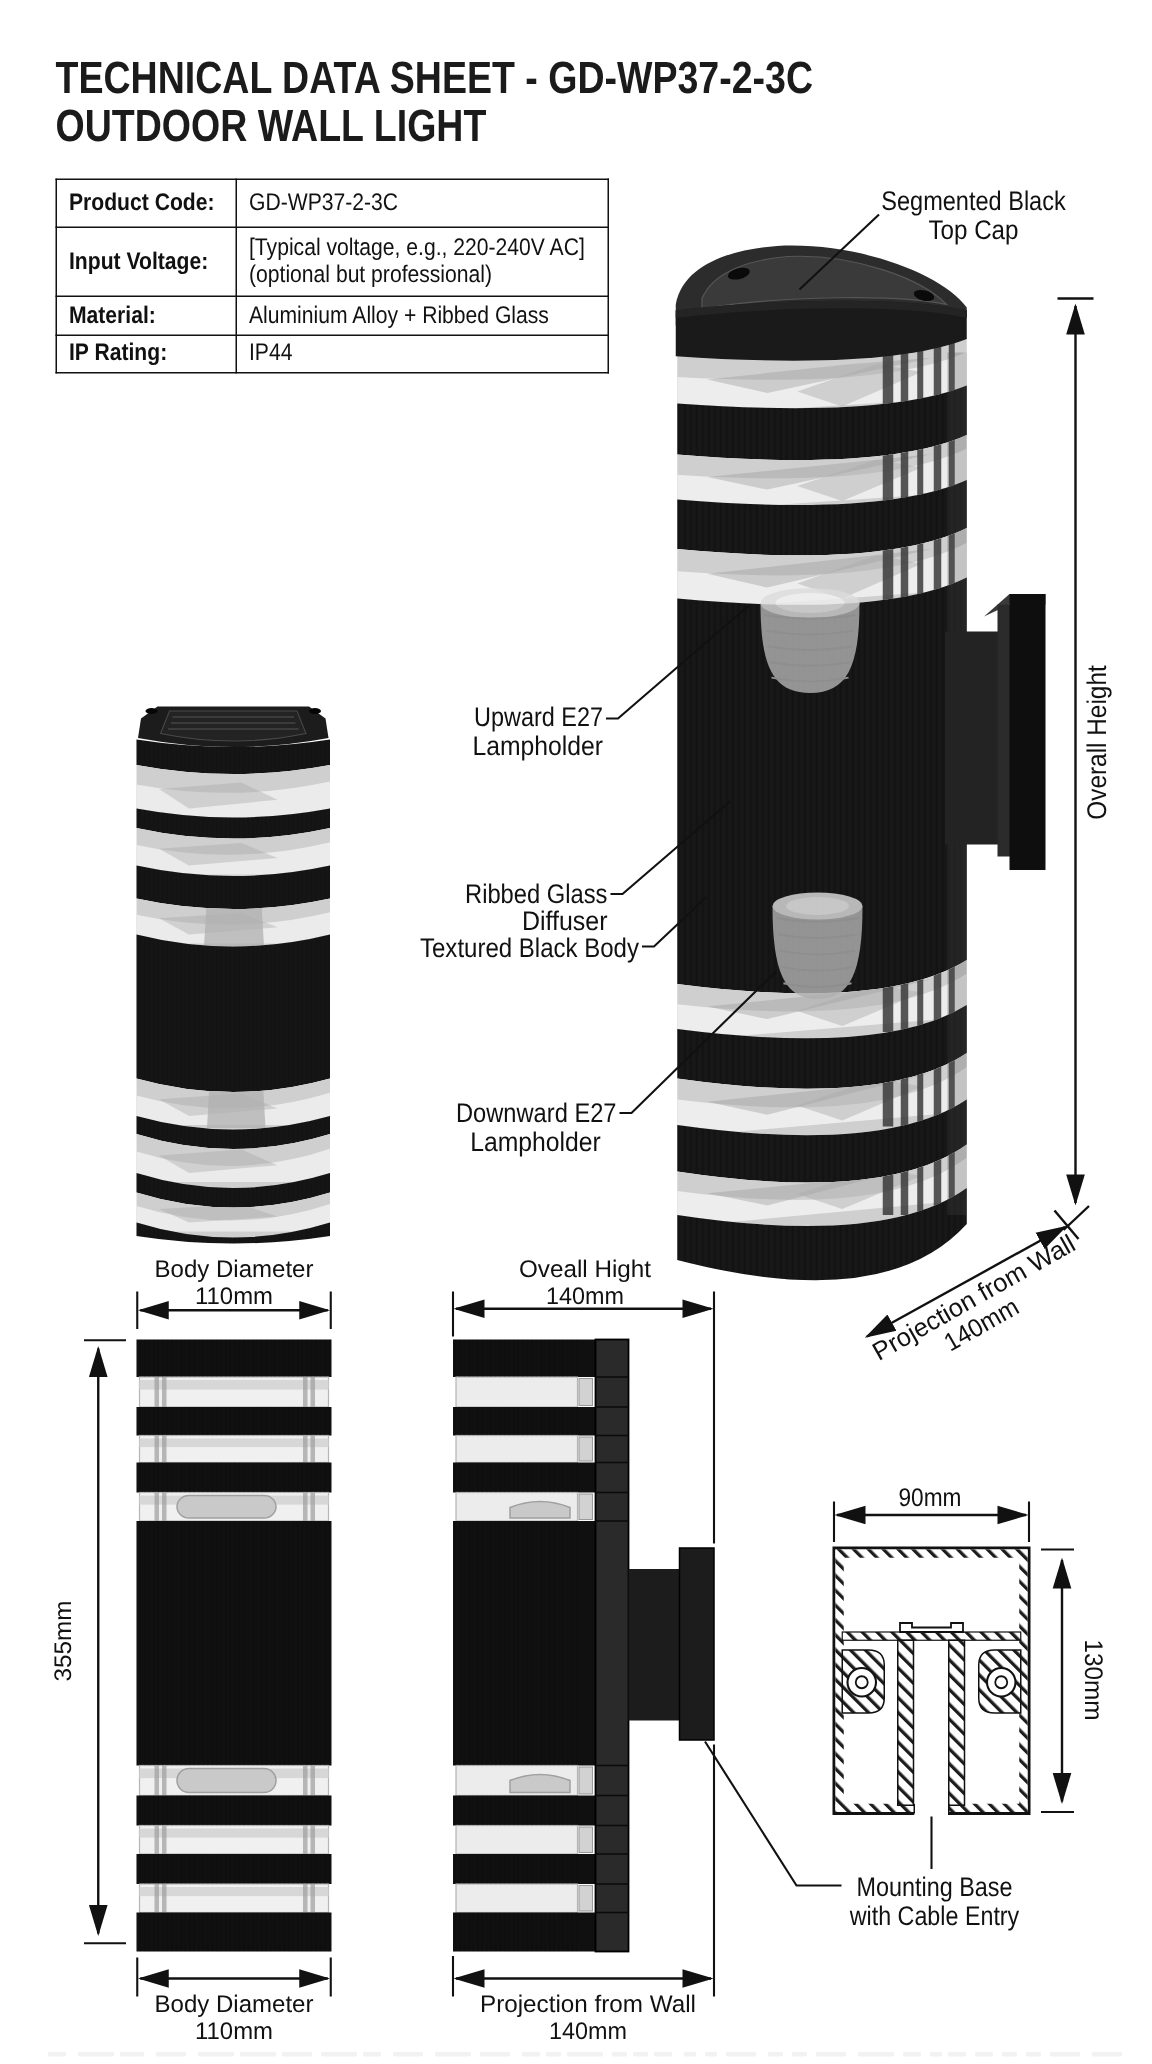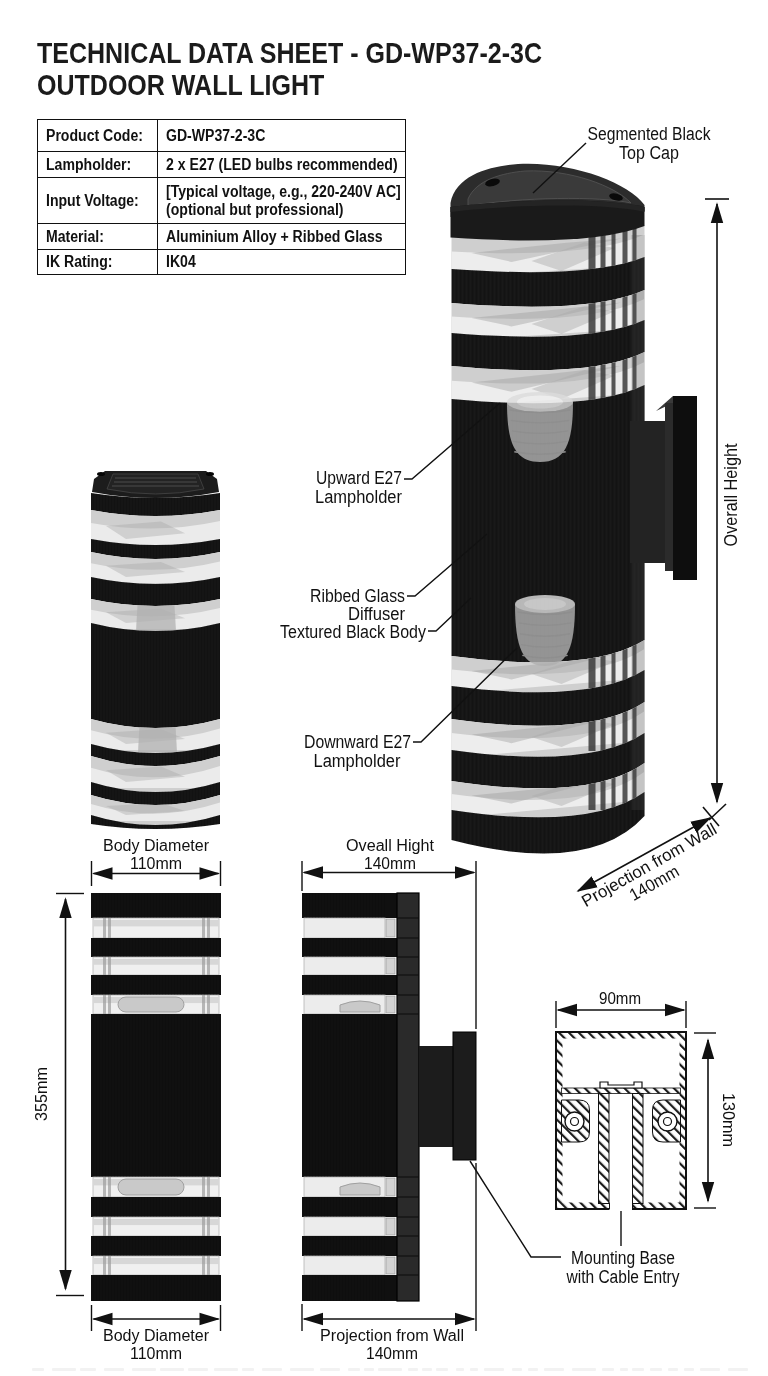--- a/index.html
+++ b/index.html
@@ -1,50 +1,46 @@
 <!DOCTYPE html>
 <html><head>
 <meta charset="utf-8">
 <style>
 html,body{margin:0;padding:0;background:#fff;}
 .page{position:relative;width:761px;height:1376px;background:#fff;overflow:hidden;
   font-family:"Liberation Sans",sans-serif;}
 .title{position:absolute;left:37px;top:37px;font-size:30px;font-weight:bold;color:#1b1b1b;
   line-height:31.5px;white-space:nowrap;transform:scaleX(0.834);transform-origin:0 0;letter-spacing:0px;}
 table.spec{position:absolute;left:37px;top:119px;border-collapse:collapse;table-layout:fixed;width:369px;}
-table.spec td{border:1.8px solid #111;font-size:16px;color:#111;vertical-align:middle;padding:0 0 0 8px;font-weight:bold;}
+table.spec td{border:1.8px solid #111;font-size:16px;color:#111;vertical-align:middle;padding:0 0 0 8px;}
 table.spec td.l{width:111px;font-weight:bold;margin-top:19px;}
 table.spec td span{display:inline-block;transform:scaleX(0.88);transform-origin:0 50%;white-space:nowrap;}
 svg.draw{position:absolute;left:0;top:0;}
 </style>
 </head>
 <body>
 <div class="page">
 <div class="title">TECHNICAL DATA SHEET - GD-WP37-2-3C<br>OUTDOOR WALL LIGHT</div>
 <table class="spec">
 <tbody>
         <tr style="height:32px">
           <td class="l"><span>Product Code:</span></td>
           <td><span>GD-WP37-2-3C</span></td>
         </tr>
-<tr style="height:26px">
-          <td class="l"><span>Lampholder:</span></td>
-          <td><span>2 x E27 (LED bulbs recommended)</span></td>
-        </tr>
 <tr style="height:46px">
           <td class="l"><span>Input Voltage:</span></td>
           <td><span>[Typical voltage, e.g., 220-240V AC]</span><br><span>(optional but professional)</span></td>
         </tr>
 <tr style="height:26px">
           <td class="l"><span>Material:</span></td>
           <td><span>Aluminium Alloy + Ribbed Glass</span></td>
         </tr>
 <tr style="height:25px">
-          <td class="l"><span>IK Rating:</span></td>
-          <td><span>IK04</span></td>
+          <td class="l"><span>IP Rating:</span></td>
+          <td><span>IP44</span></td>
         </tr>
 </tbody>
     </table>
 <svg class="draw" width="768" height="1376" viewBox="0 0 768 1376">
 <defs>
 <pattern id="hatch" width="7" height="7" patternUnits="userSpaceOnUse" patternTransform="rotate(-45)">
 <rect width="7" height="7" fill="#fff"></rect>
           <rect width="2.2" height="7" fill="#1c1c1c"></rect>
 </pattern>
 <pattern id="ribs" width="4" height="8" patternUnits="userSpaceOnUse">

